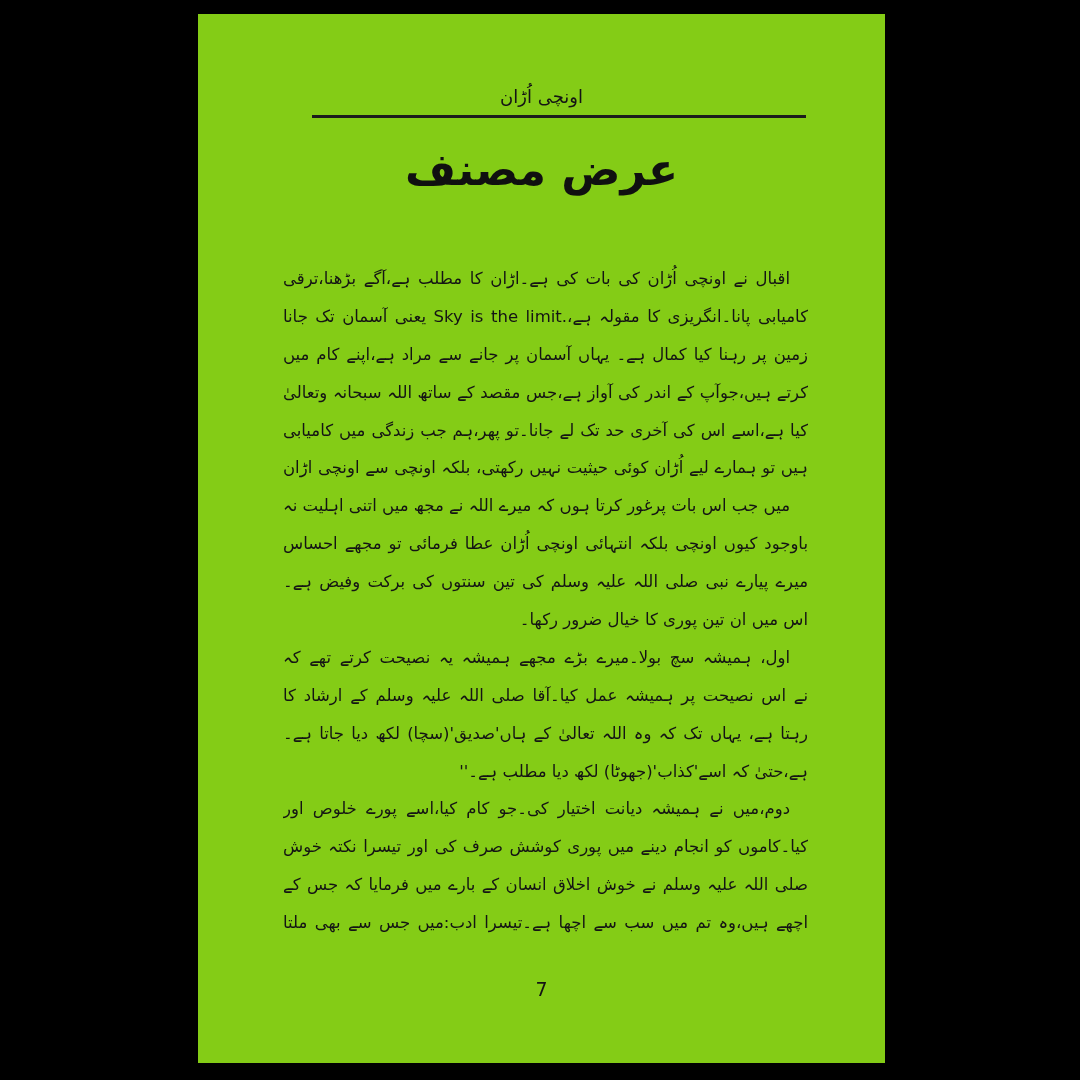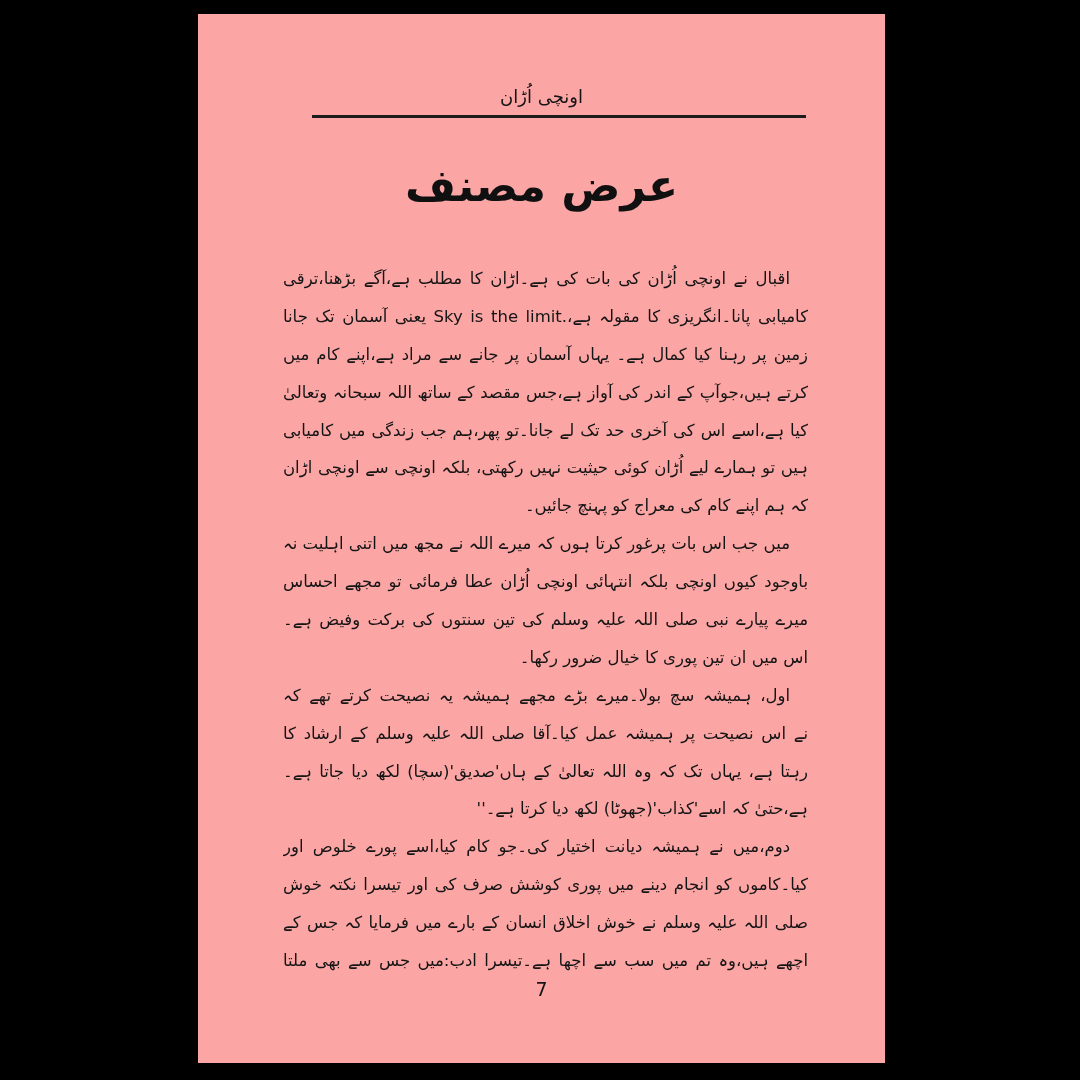--- a/index.html
+++ b/index.html
@@ -18,21 +18,21 @@
     height: 1080px;
     background: #000000;
   }
 
   .page {
     position: absolute;
     left: 198px;
     top: 14px;
     width: 687px;
     height: 1049px;
-    background: #fca5a5;
+    background: #84cc16;
     color: #141414;
   }
 
   .running-header-title {
     position: absolute;
     top: 66px;
     left: 0;
     width: 100%;
     text-align: center;
     direction: rtl;
@@ -45,21 +45,21 @@
     position: absolute;
     top: 101px;
     left: 114px;
     width: 494px;
     height: 2.5px;
     background: #1c1c1c;
   }
 
   .section-title {
     position: absolute;
-    top: 136px;
+    top: 120px;
     left: 0;
     width: 100%;
     text-align: center;
     direction: rtl;
     font-size: 44px;
     font-weight: 700;
     line-height: 72px;
     color: #101010;
   }
 
@@ -116,29 +116,28 @@
 
     <div class="section-title" lang="ur" dir="rtl">عرض مصنف</div>
 
     <div class="body-text" id="body-text" lang="ur" dir="rtl">
         <div class="text-line para-first" lang="ur" dir="rtl">اقبال نے اونچی اُڑان کی بات کی ہے۔اڑان کا مطلب ہے،آگے بڑھنا،ترقی کرنا،</div>
         <div class="text-line" lang="ur" dir="rtl">کامیابی پانا۔انگریزی کا مقولہ ہے،.Sky is the limit یعنی آسمان تک جانا ہے،صرف</div>
         <div class="text-line" lang="ur" dir="rtl">زمین پر رہنا کیا کمال ہے۔ یہاں آسمان پر جانے سے مراد ہے،اپنے کام میں جوبھی آپ</div>
         <div class="text-line" lang="ur" dir="rtl">کرتے ہیں،جوآپ کے اندر کی آواز ہے،جس مقصد کے ساتھ اللہ سبحانہ وتعالیٰ نے آپ کو پیدا</div>
         <div class="text-line" lang="ur" dir="rtl">کیا ہے،اسے اس کی آخری حد تک لے جانا۔تو پھر،ہم جب زندگی میں کامیابی کی بات کرتے</div>
         <div class="text-line" lang="ur" dir="rtl">ہیں تو ہمارے لیے اُڑان کوئی حیثیت نہیں رکھتی، بلکہ اونچی سے اونچی اڑان ہونی چاہیے،حتیٰ</div>
-        <div class="text-line para-last" lang="ur" dir="rtl">کہ ہم اپنے کام کی معراج کو پہنچ جائیں۔</div>
         <div class="text-line para-first" lang="ur" dir="rtl">میں جب اس بات پرغور کرتا ہوں کہ میرے اللہ نے مجھ میں اتنی اہلیت نہ ہونے کے</div>
         <div class="text-line" lang="ur" dir="rtl">باوجود کیوں اونچی بلکہ انتہائی اونچی اُڑان عطا فرمائی تو مجھے احساس ہوتا ہے کہ اس کے پیچھے</div>
         <div class="text-line" lang="ur" dir="rtl">میرے پیارے نبی صلی اللہ علیہ وسلم کی تین سنتوں کی برکت وفیض ہے۔میں نے جوبھی کام کیا،</div>
         <div class="text-line para-last" lang="ur" dir="rtl">اس میں ان تین پوری کا خیال ضرور رکھا۔</div>
         <div class="text-line para-first" lang="ur" dir="rtl">اول، ہمیشہ سچ بولا۔میرے بڑے مجھے ہمیشہ یہ نصیحت کرتے تھے کہ ہمیشہ سچ بولنا۔میں</div>
         <div class="text-line" lang="ur" dir="rtl">نے اس نصیحت پر ہمیشہ عمل کیا۔آقا صلی اللہ علیہ وسلم کے ارشاد کا مفہوم ہے،''انسان سچ بولتا</div>
         <div class="text-line" lang="ur" dir="rtl">رہتا ہے، یہاں تک کہ وہ اللہ تعالیٰ کے ہاں'صدیق'(سچا) لکھ دیا جاتا ہے۔اورجھوٹ بولتا رہتا</div>
-        <div class="text-line para-last" lang="ur" dir="rtl">ہے،حتیٰ کہ اسے'کذاب'(جھوٹا) لکھ دیا کرتا ہے۔''</div>
+        <div class="text-line para-last" lang="ur" dir="rtl">ہے،حتیٰ کہ اسے'کذاب'(جھوٹا) لکھ دیا مطلب ہے۔''</div>
         <div class="text-line para-first" lang="ur" dir="rtl">دوم،میں نے ہمیشہ دیانت اختیار کی۔جو کام کیا،اسے پورے خلوص اور دیانت کے ساتھ</div>
         <div class="text-line" lang="ur" dir="rtl">کیا۔کاموں کو انجام دینے میں پوری کوشش صرف کی اور تیسرا نکتہ خوش اخلاقی ہے۔رسول اللہ</div>
         <div class="text-line" lang="ur" dir="rtl">صلی اللہ علیہ وسلم نے خوش اخلاق انسان کے بارے میں فرمایا کہ جس کے اخلاق سب سے</div>
         <div class="text-line" lang="ur" dir="rtl">اچھے ہیں،وہ تم میں سب سے اچھا ہے۔تیسرا ادب:میں جس سے بھی ملتا ہوں،اس سے اس</div>
       </div>
 
     <div class="page-number">7</div>
 
   </div>
 </div>

